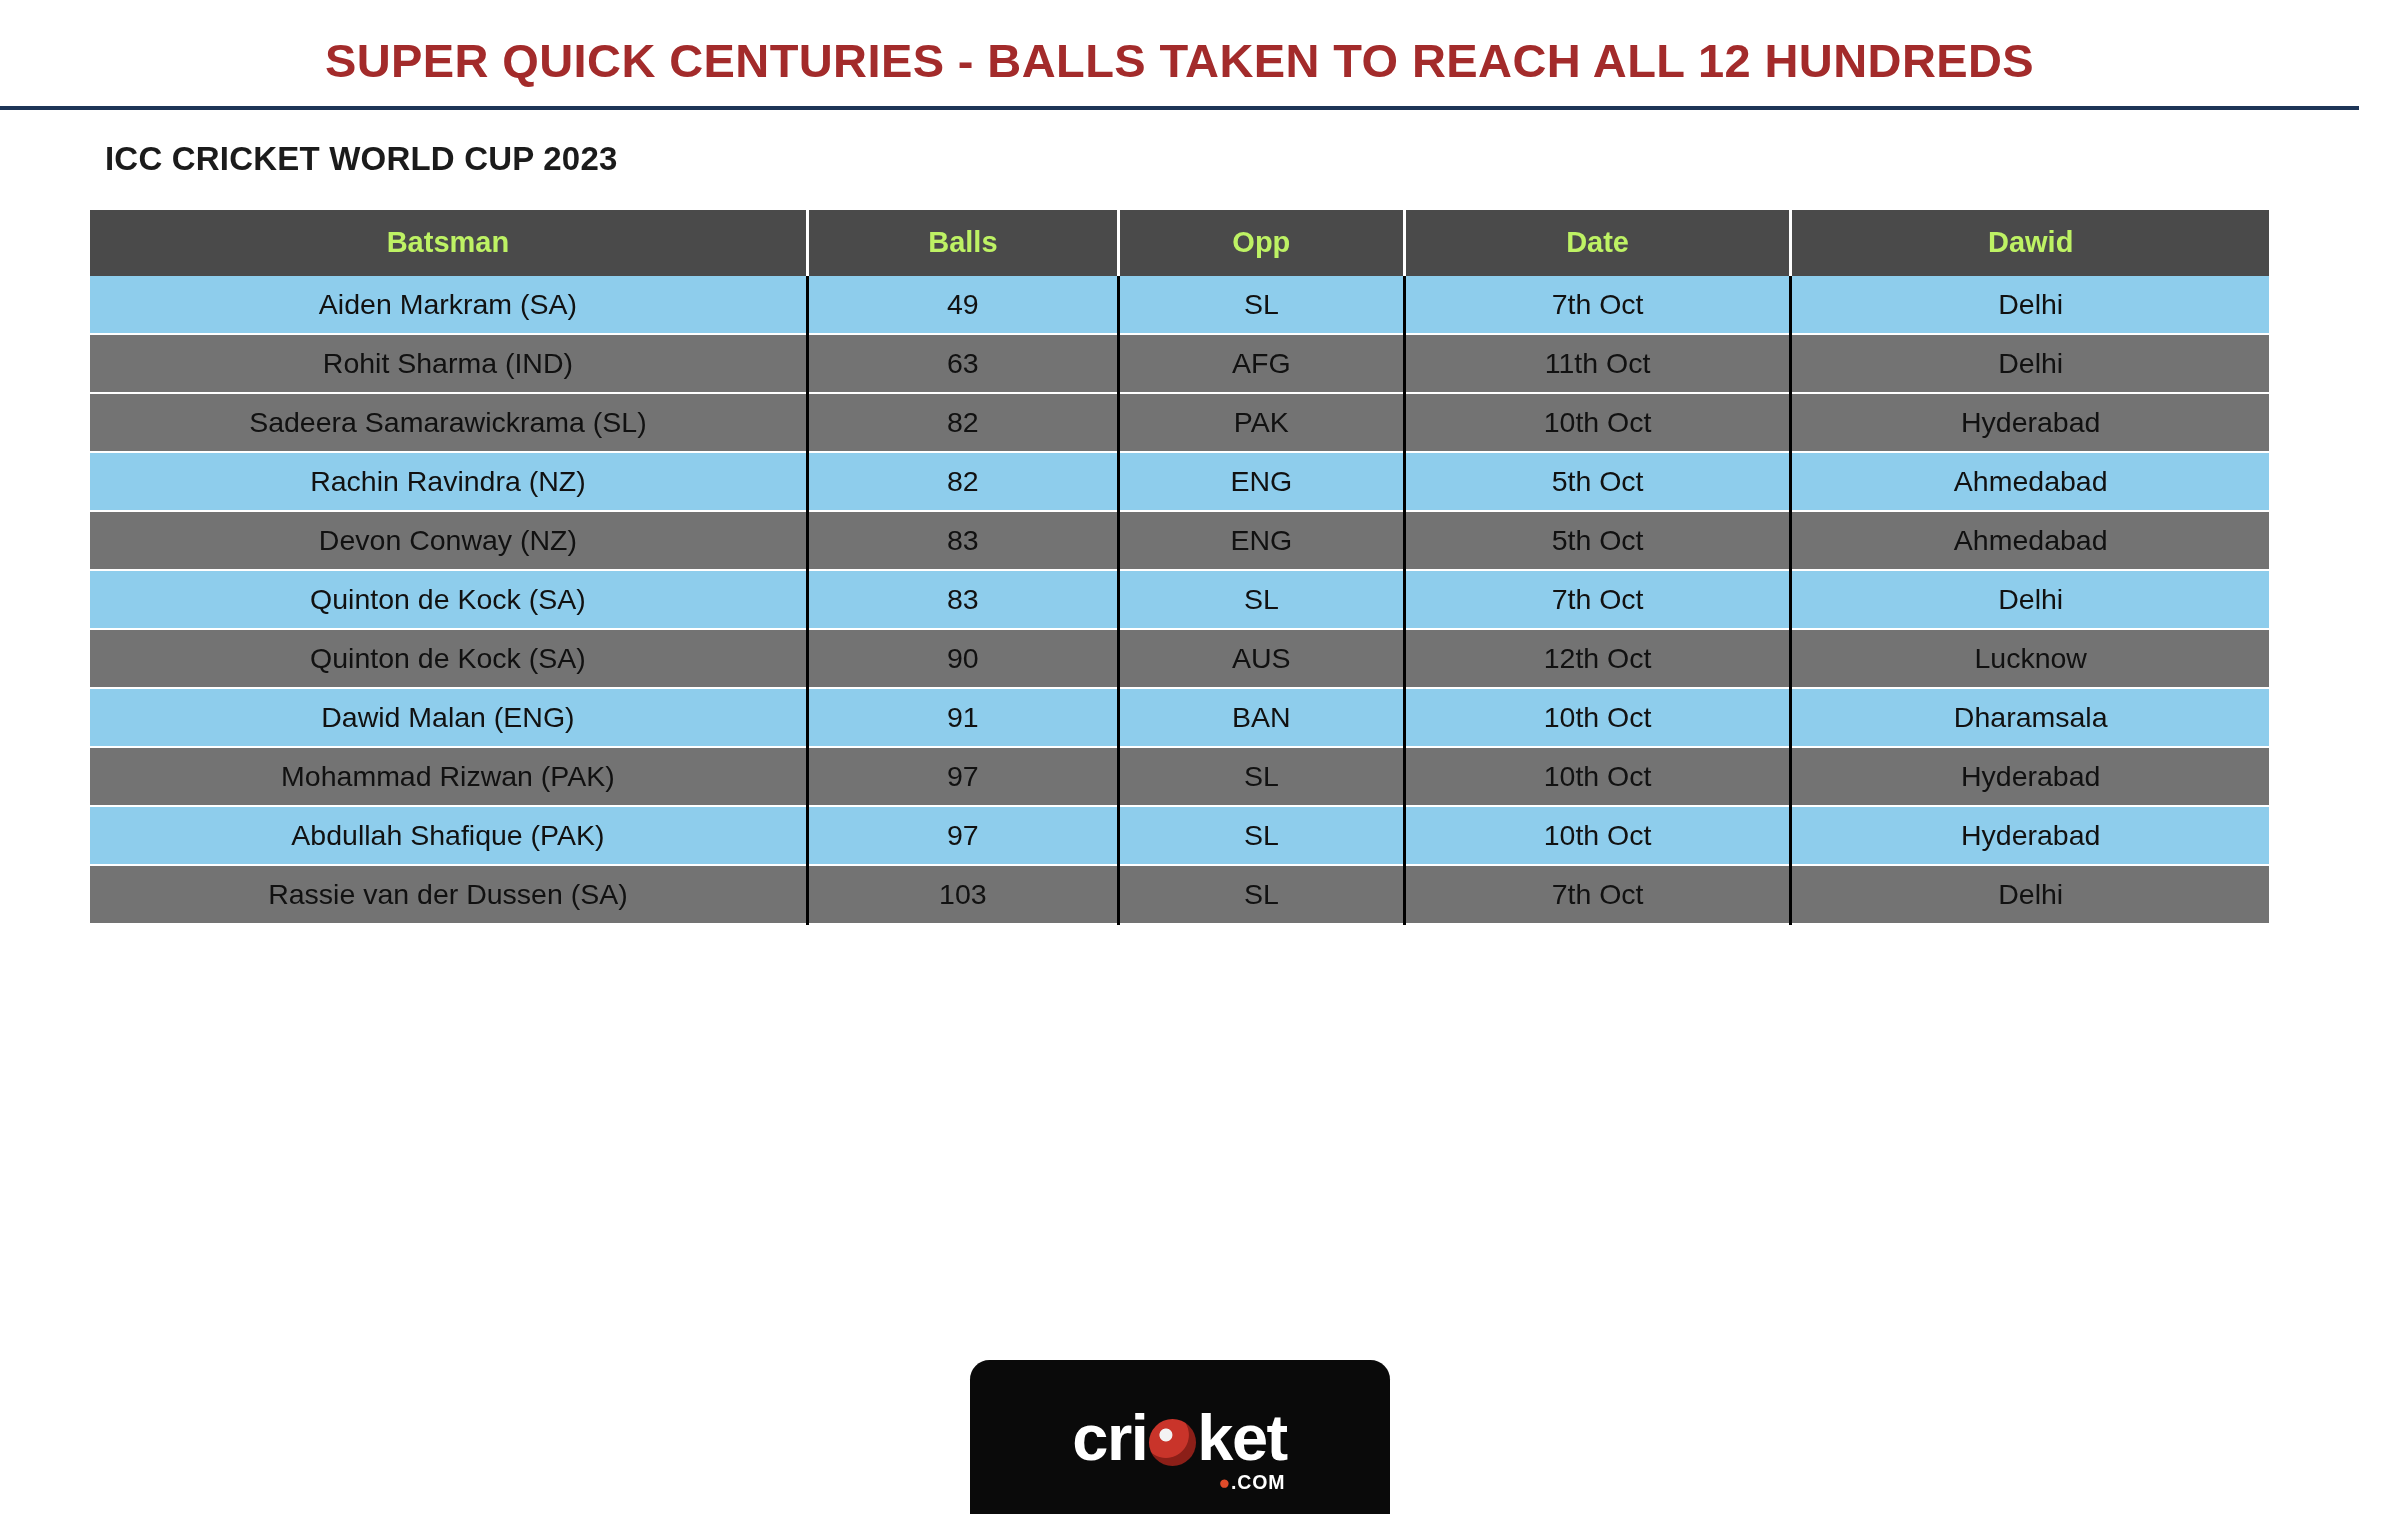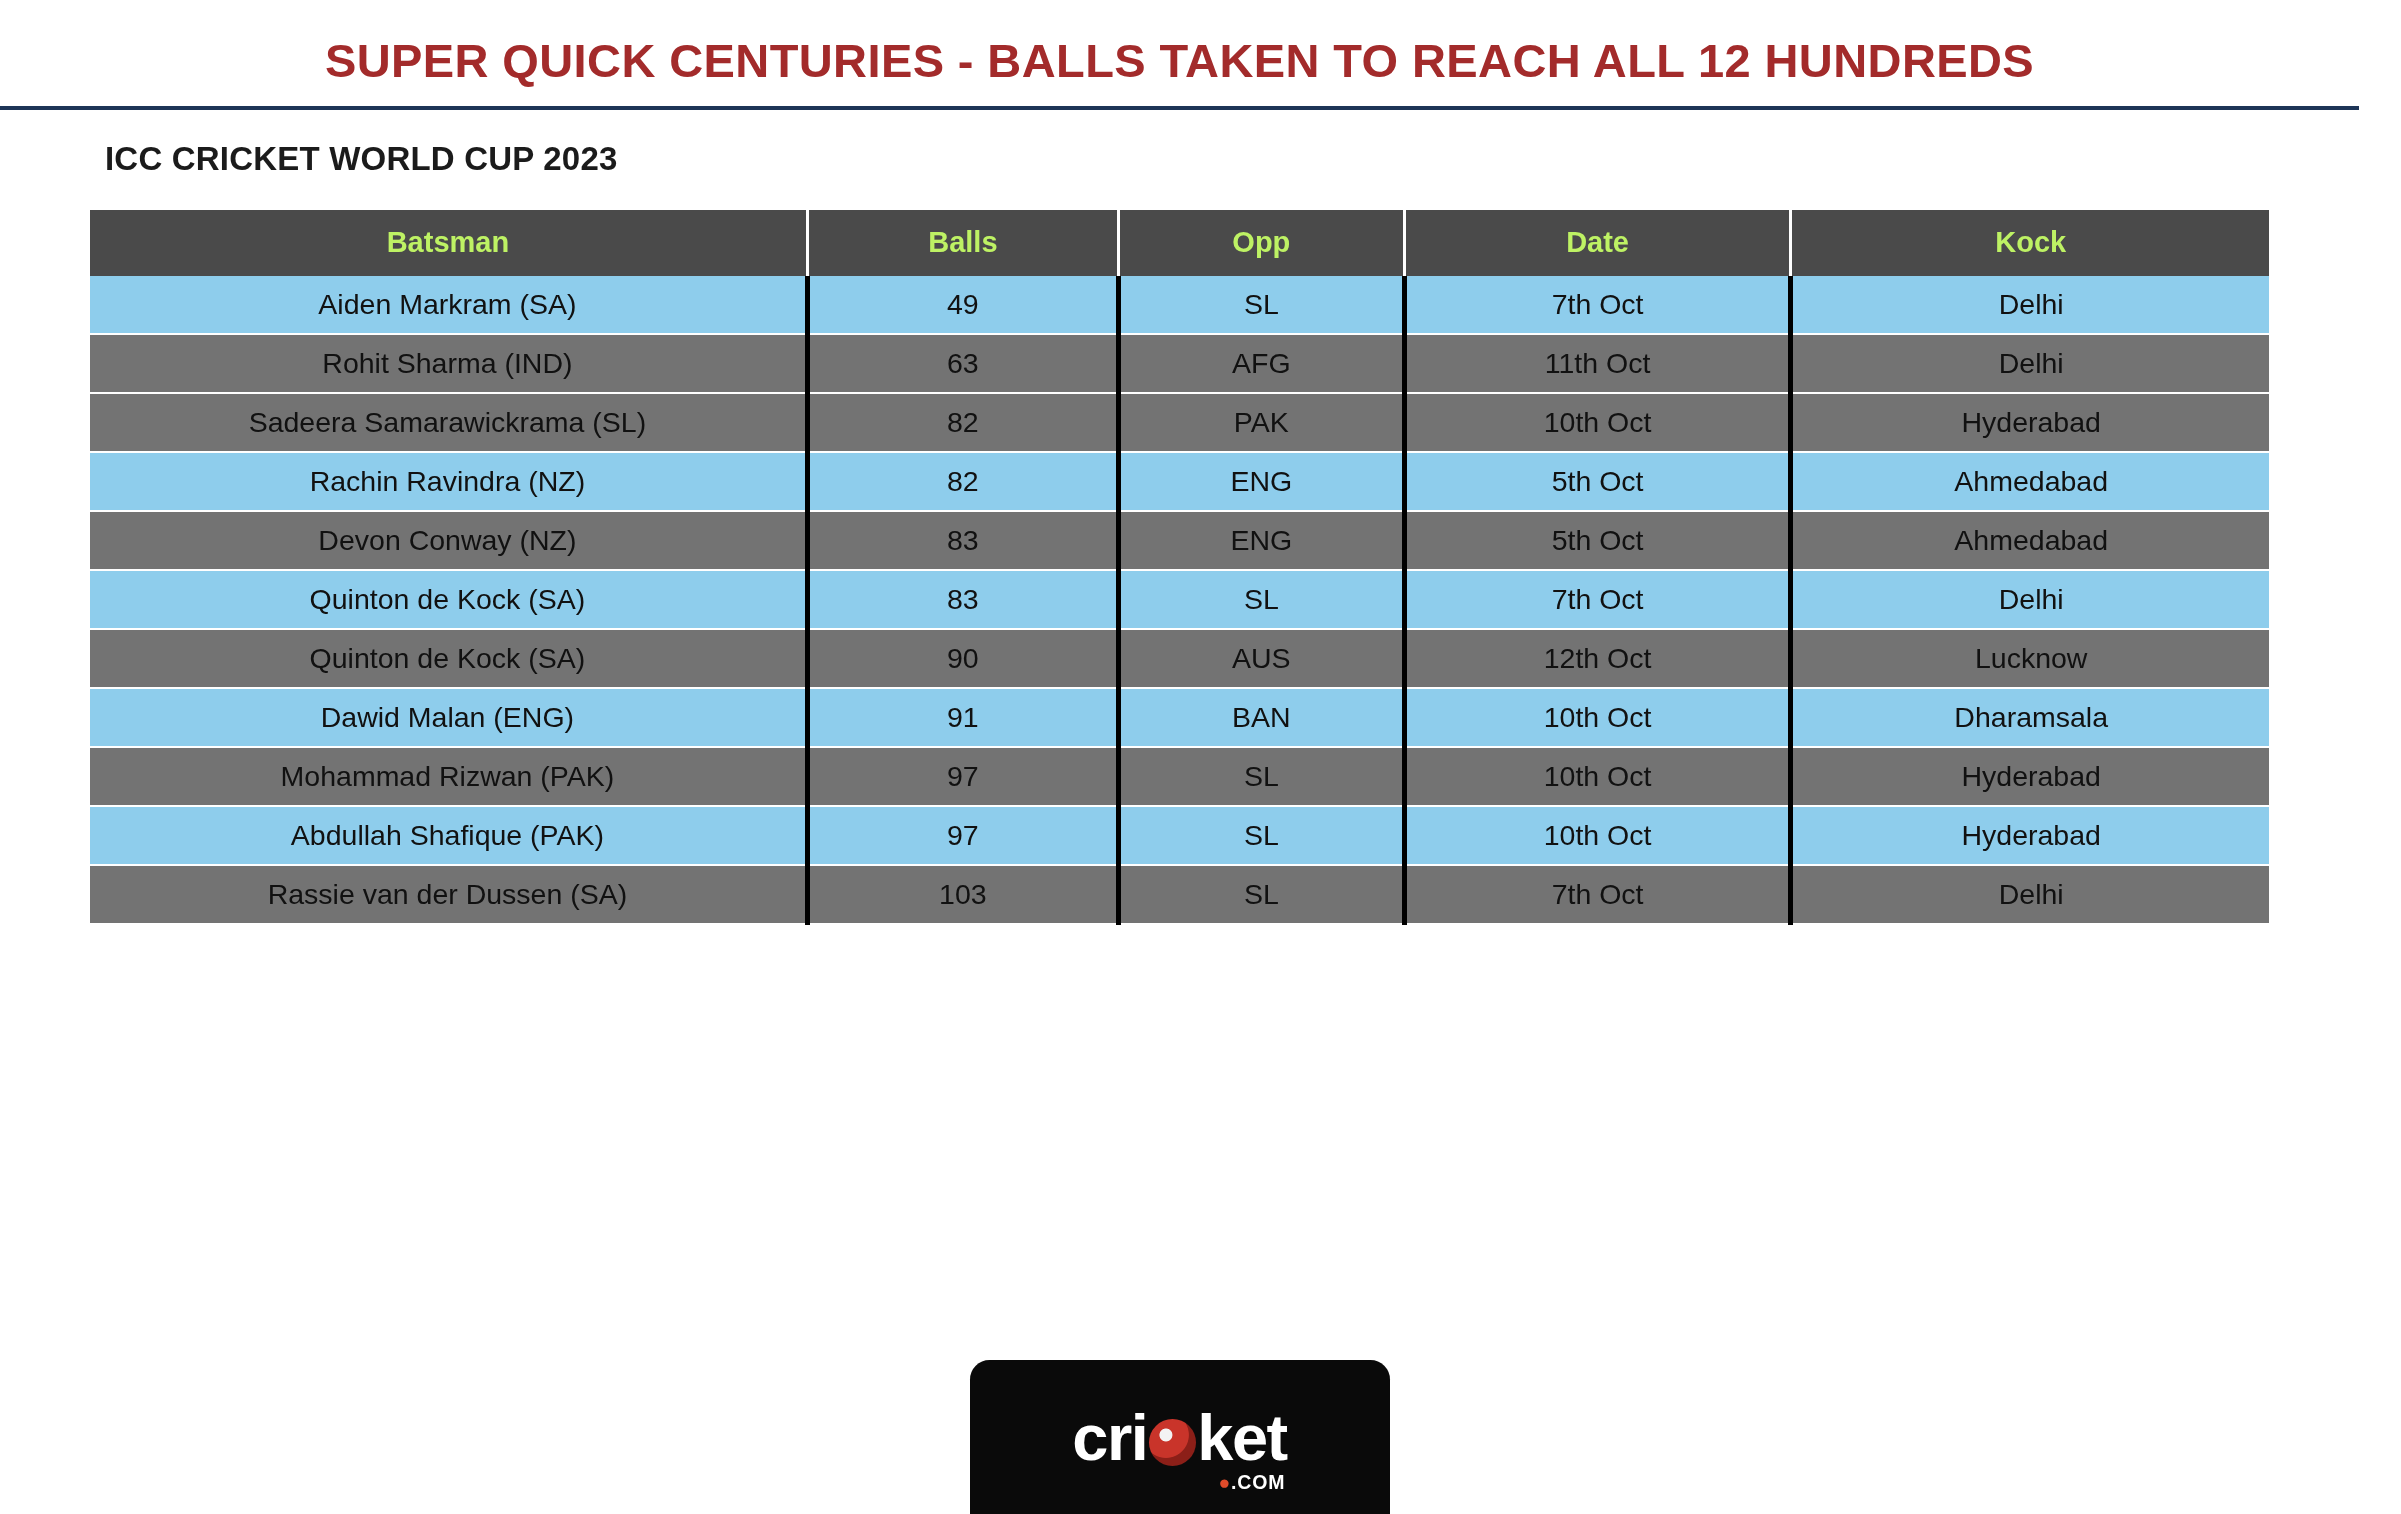--- a/index.html
+++ b/index.html
@@ -56,21 +56,21 @@
     text-align: center;
     padding: 16.5px 4.5px;
     border-right: 3px solid #ffffff;
   }
   table.data th:last-child { border-right: none; }
   table.data td {
     font-size: 28.5px;
     color: #111111;
     text-align: center;
     padding: 12px 4.5px;
-    border-right: 5px solid #000000;
+    border-right: 3px solid #000000;
     border-bottom: 2.3px solid #ffffff;
   }
   table.data td:last-child { border-right: none; }
   tr.row-odd td { background: #8ecdec; }
   tr.row-even td { background: #737373; }
 
   .col-batsman { width: 28.0%; }
   .col-balls   { width: 11.8%; }
   .col-opp     { width: 10.8%; }
   .col-date    { width: 14.8%; }
@@ -130,21 +130,21 @@
   <div class="subtitle">ICC CRICKET WORLD CUP 2023</div>
 
   <div class="table-wrap">
     <table class="data">
       <thead>
         <tr>
           <th class="col-batsman">Batsman</th>
           <th class="col-balls">Balls</th>
           <th class="col-opp">Opp</th>
           <th class="col-date">Date</th>
-          <th class="col-venue">Kock</th>
+          <th class="col-venue">Dawid</th>
         </tr>
       </thead>
       <tbody>
         <tr class="row-odd">
           <td>Aiden Markram (SA)</td>
           <td>49</td>
           <td>SL</td>
           <td>7th Oct</td>
           <td>Delhi</td>
         </tr>

